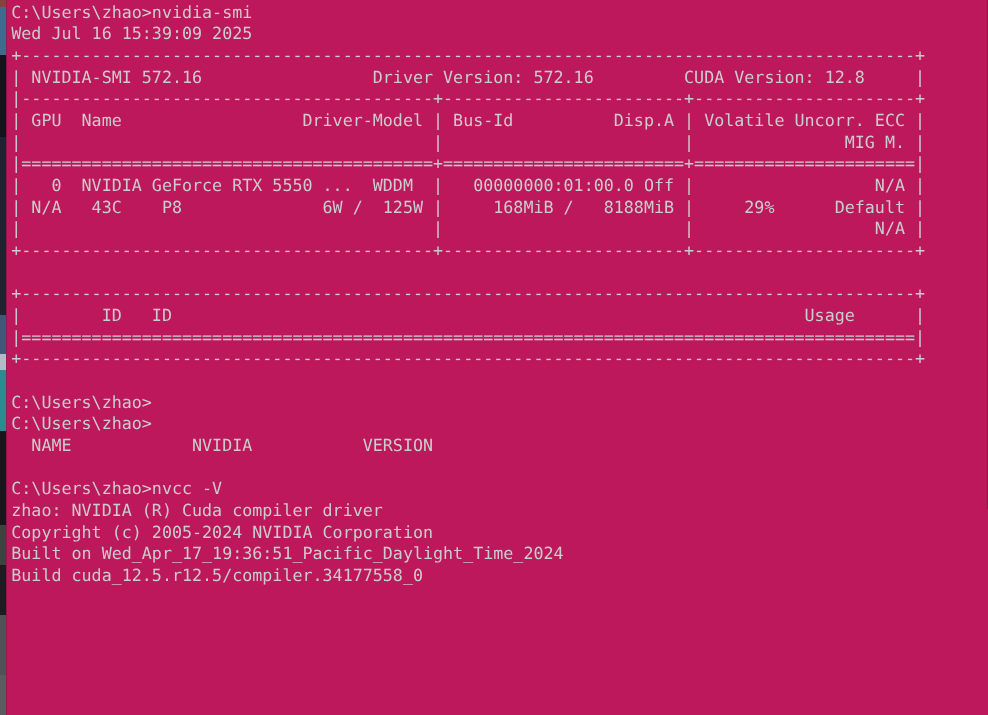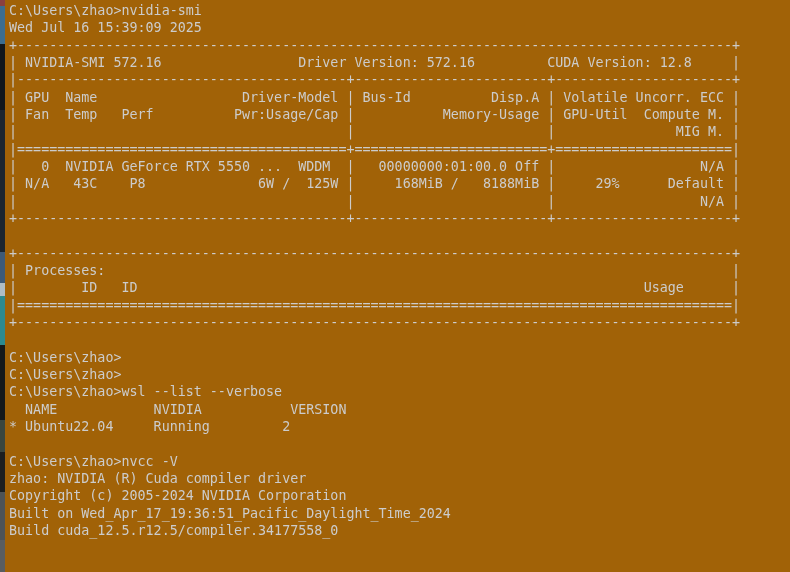--- a/index.html
+++ b/index.html
@@ -32,21 +32,21 @@
       #1a1e20 452px,#1a1e20 492px,
       #4d5357 492px,#4d5357 540px,
       #585d60 540px,#585d60 572px);
   }
   .terminal {
     position: absolute;
     left: 5px;
     top: 0;
     width: 785px;
     height: 572px;
-    background: #a16207;
+    background: #be185d;
     padding: 2px 0 0 4px;
     box-sizing: border-box;
     cursor: text;
   }
   .line {
     font-family: "DejaVu Sans Mono", "Liberation Mono", monospace;
     font-size: 13.35px;
     line-height: 17.33px;
     height: 17.33px;
     white-space: pre;
@@ -59,38 +59,34 @@
 
 <div class="desktop-sliver"></div>
 
 <div class="terminal">
   <div class="line">C:\Users\zhao&gt;nvidia-smi</div>
   <div class="line">Wed Jul 16 15:39:09 2025</div>
   <div class="line">+-----------------------------------------------------------------------------------------+</div>
   <div class="line">| NVIDIA-SMI 572.16                 Driver Version: 572.16         CUDA Version: 12.8     |</div>
   <div class="line">|-----------------------------------------+------------------------+----------------------+</div>
   <div class="line">| GPU  Name                  Driver-Model | Bus-Id          Disp.A | Volatile Uncorr. ECC |</div>
-  <div class="line">| Fan  Temp   Perf          Pwr:Usage/Cap |           Memory-Usage | GPU-Util  Compute M. |</div>
   <div class="line">|                                         |                        |               MIG M. |</div>
   <div class="line">|=========================================+========================+======================|</div>
   <div class="line">|   0  NVIDIA GeForce RTX 5550 ...  WDDM  |   00000000:01:00.0 Off |                  N/A |</div>
   <div class="line">| N/A   43C    P8              6W /  125W |     168MiB /   8188MiB |     29%      Default |</div>
   <div class="line">|                                         |                        |                  N/A |</div>
   <div class="line">+-----------------------------------------+------------------------+----------------------+</div>
   <div class="line"></div>
   <div class="line">+-----------------------------------------------------------------------------------------+</div>
-  <div class="line">| Processes:                                                                              |</div>
   <div class="line">|        ID   ID                                                               Usage      |</div>
   <div class="line">|=========================================================================================|</div>
   <div class="line">+-----------------------------------------------------------------------------------------+</div>
   <div class="line"></div>
   <div class="line">C:\Users\zhao&gt;</div>
   <div class="line">C:\Users\zhao&gt;</div>
-  <div class="line">C:\Users\zhao&gt;wsl --list --verbose</div>
   <div class="line">  NAME            NVIDIA           VERSION</div>
-  <div class="line">* Ubuntu22.04     Running         2</div>
   <div class="line"></div>
   <div class="line">C:\Users\zhao&gt;nvcc -V</div>
   <div class="line">zhao: NVIDIA (R) Cuda compiler driver</div>
   <div class="line">Copyright (c) 2005-2024 NVIDIA Corporation</div>
   <div class="line">Built on Wed_Apr_17_19:36:51_Pacific_Daylight_Time_2024</div>
   <div class="line">Build cuda_12.5.r12.5/compiler.34177558_0</div>
 </div>
 
 </body></html>

